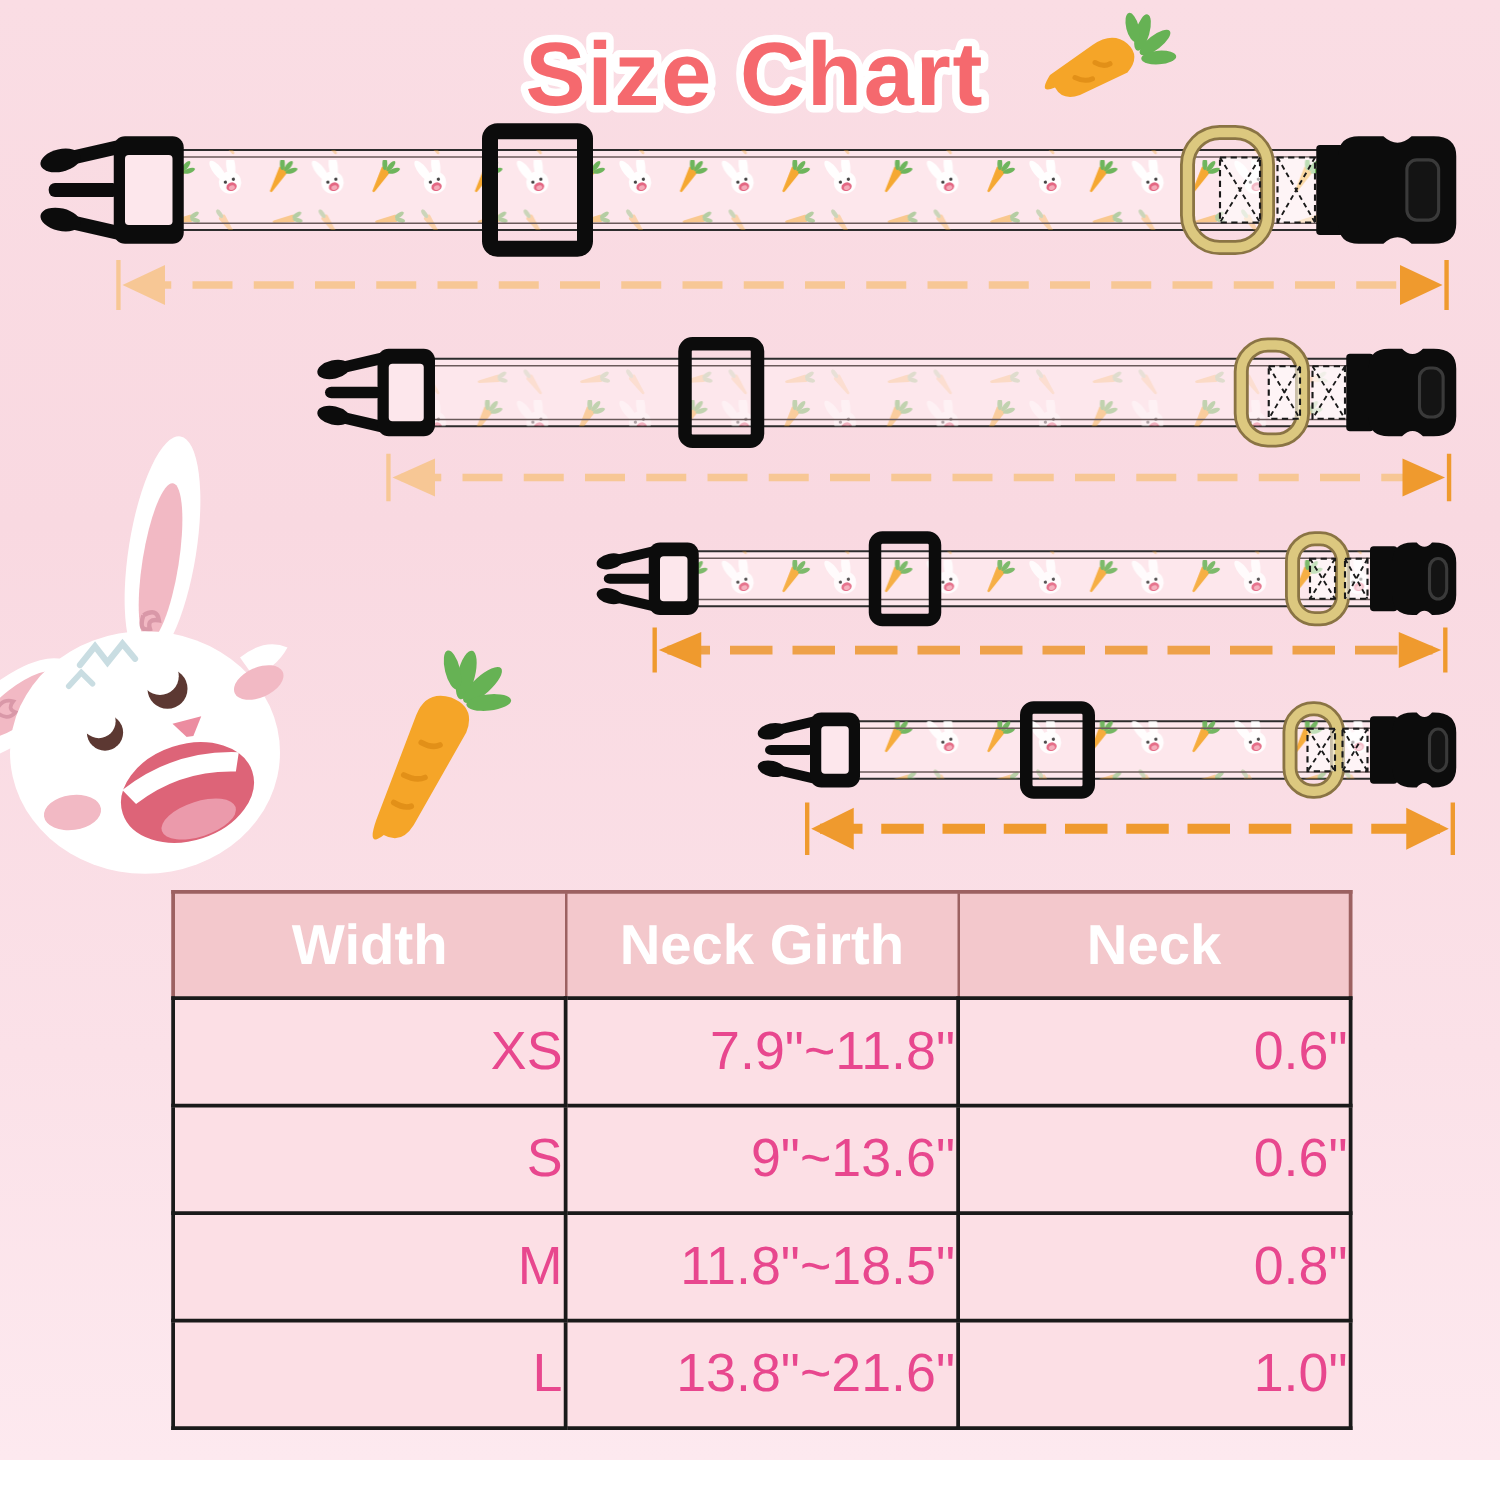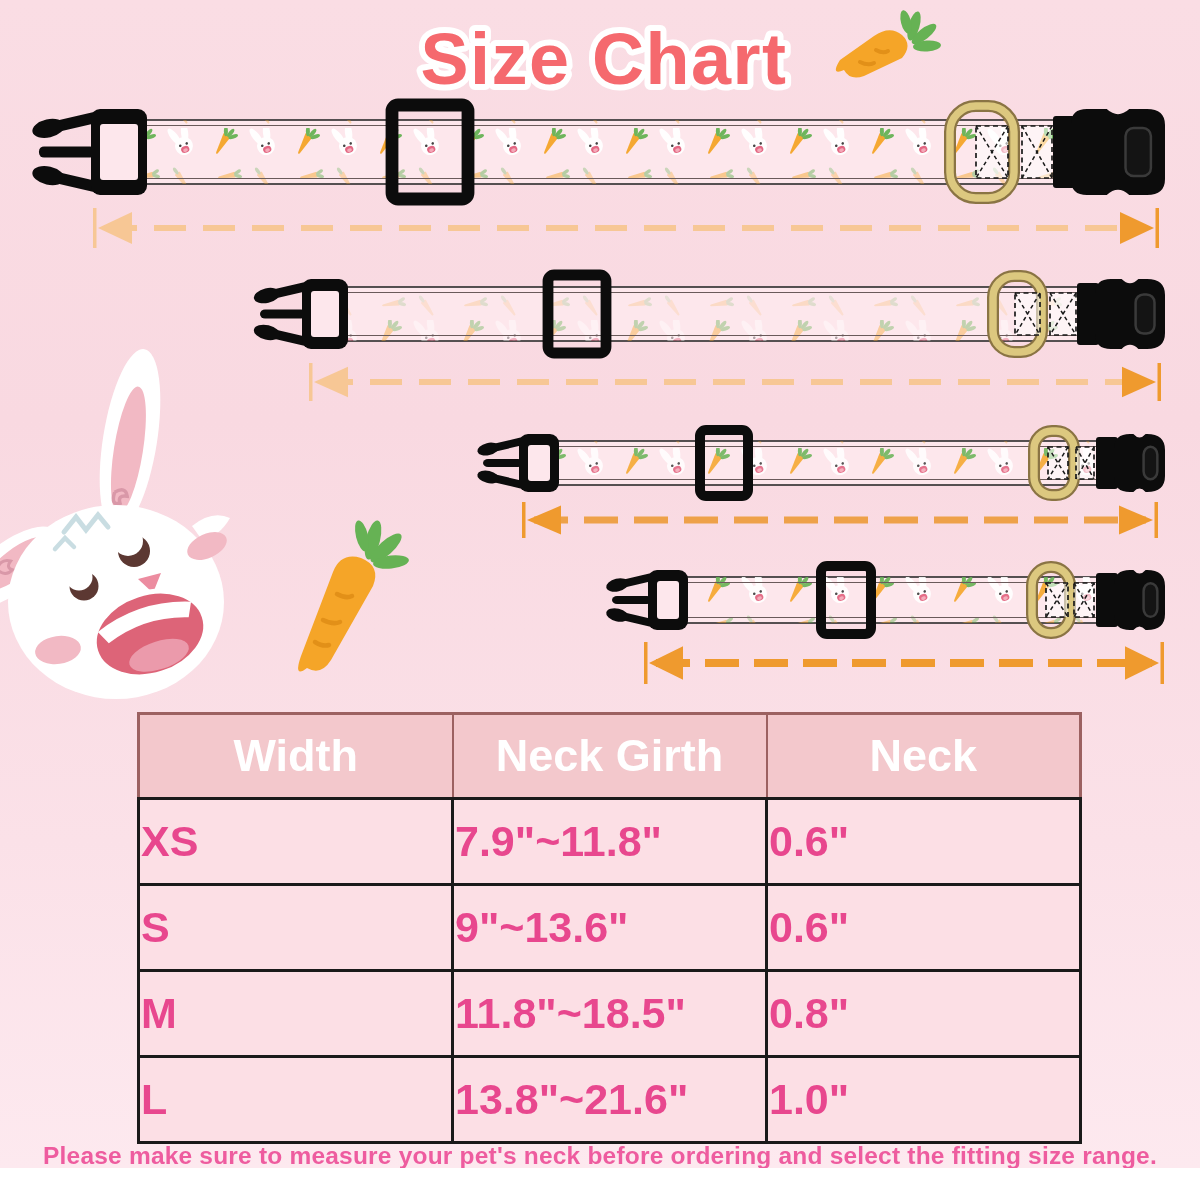--- a/index.html
+++ b/index.html
@@ -14,21 +14,21 @@
     border-collapse:collapse;table-layout:fixed;
     border:3px solid var(--header-border);
   }
   .size-table th{
     height:80px;background:var(--header-bg);color:var(--header-text);
     font-size:45px;font-weight:bold;text-align:center;
     border:2px solid var(--header-border);
   }
   .size-table td{
     height:81px;background:var(--row-bg);color:var(--row-text);
-    font-size:43px;font-weight:bold;text-align:left;
+    font-size:43px;font-weight:normal;text-align:right;
     border:3px solid var(--row-border);
   }
   .note{
     position:absolute;left:0;top:1142px;width:1200px;text-align:center;
     font-size:24.5px;font-weight:bold;color:var(--note-text);letter-spacing:0.2px;
   }
 </style>
 </head>
 <body>
 
@@ -348,14 +348,13 @@
       <td>0.8"</td>
     </tr>
     <tr>
       <td>L</td>
       <td>13.8"~21.6"</td>
       <td>1.0"</td>
     </tr>
   </tbody>
     </table>
 
-  <div class="note">Please make sure to measure your pet's neck before ordering and select the fitting size range.</div>
 </div>
 
 </body></html>

